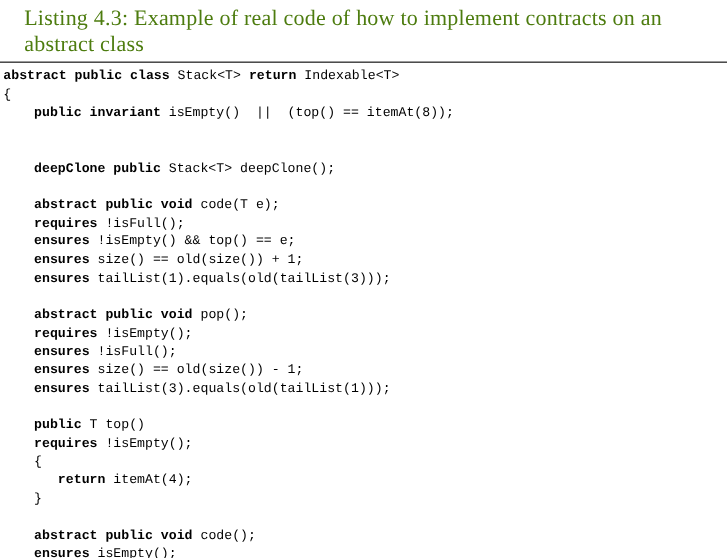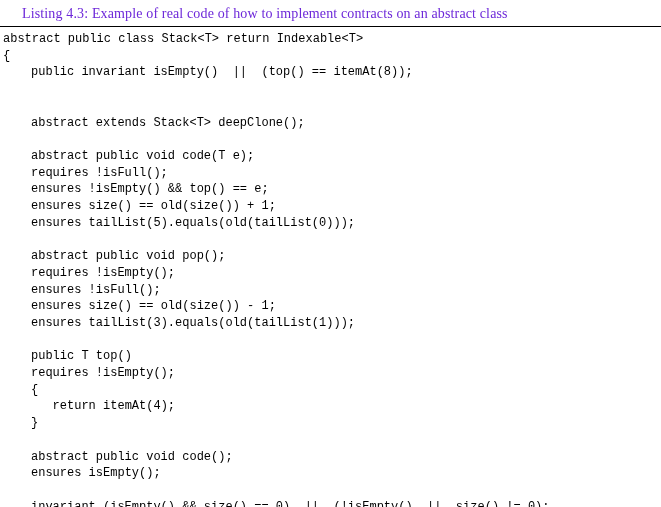--- a/index.html
+++ b/index.html
@@ -1,41 +1,41 @@
 <!DOCTYPE html>
 <html><head>
 <meta charset="utf-8">
 <style>
   html,body{margin:0;padding:0;background:#fff}
   .page{width:661px;background:#fff;font-family:"Times New Roman",Times,serif}
-  .caption{font-size:14px;color:#6d28d9;padding:6px 22px 4px 22px;letter-spacing:.01em}
+  .caption{font-size:20px;color:#4d7c0f;padding:6px 22px 4px 22px;letter-spacing:.01em}
   .listing{border-top:1px solid #000;border-bottom:1px solid #000;padding:4px 0 6px 0}
   .code{font-family:"Courier New",Courier,monospace;font-size:12px;line-height:16.7px;
         white-space:pre;color:#000;padding-left:3px}
-  .kw{font-weight:normal}
+  .kw{font-weight:bold}
   .code .ind1{padding-left:28px;display:inline-block}
 </style>
 </head>
 <body>
 
 <div class="page">
   <div class="caption">Listing 4.3: Example of real code of how to implement contracts on an abstract class</div>
   <div class="listing">
 <div class="code"><span class="kw">abstract public class</span><span> Stack&lt;T&gt; </span><span class="kw">return</span><span> Indexable&lt;T&gt;</span>
 <span>{</span>
 <span class="ind1"><span class="kw">public invariant</span><span> isEmpty()  ||  (top() == itemAt(8));</span></span>
 
 
-<span class="ind1"><span class="kw">abstract extends</span><span> Stack&lt;T&gt; deepClone();</span></span>
+<span class="ind1"><span class="kw">deepClone public</span><span> Stack&lt;T&gt; deepClone();</span></span>
 
 <span class="ind1"><span class="kw">abstract public void</span><span> code(T e);</span></span>
 <span class="ind1"><span class="kw">requires</span><span> !isFull();</span></span>
 <span class="ind1"><span class="kw">ensures</span><span> !isEmpty() &amp;&amp; top() == e;</span></span>
 <span class="ind1"><span class="kw">ensures</span><span> size() == old(size()) + 1;</span></span>
-<span class="ind1"><span class="kw">ensures</span><span> tailList(5).equals(old(tailList(0)));</span></span>
+<span class="ind1"><span class="kw">ensures</span><span> tailList(1).equals(old(tailList(3)));</span></span>
 
 <span class="ind1"><span class="kw">abstract public void</span><span> pop();</span></span>
 <span class="ind1"><span class="kw">requires</span><span> !isEmpty();</span></span>
 <span class="ind1"><span class="kw">ensures</span><span> !isFull();</span></span>
 <span class="ind1"><span class="kw">ensures</span><span> size() == old(size()) - 1;</span></span>
 <span class="ind1"><span class="kw">ensures</span><span> tailList(3).equals(old(tailList(1)));</span></span>
 
 <span class="ind1"><span class="kw">public</span><span> T top()</span></span>
 <span class="ind1"><span class="kw">requires</span><span> !isEmpty();</span></span>
 <span class="ind1"><span>{</span></span>

